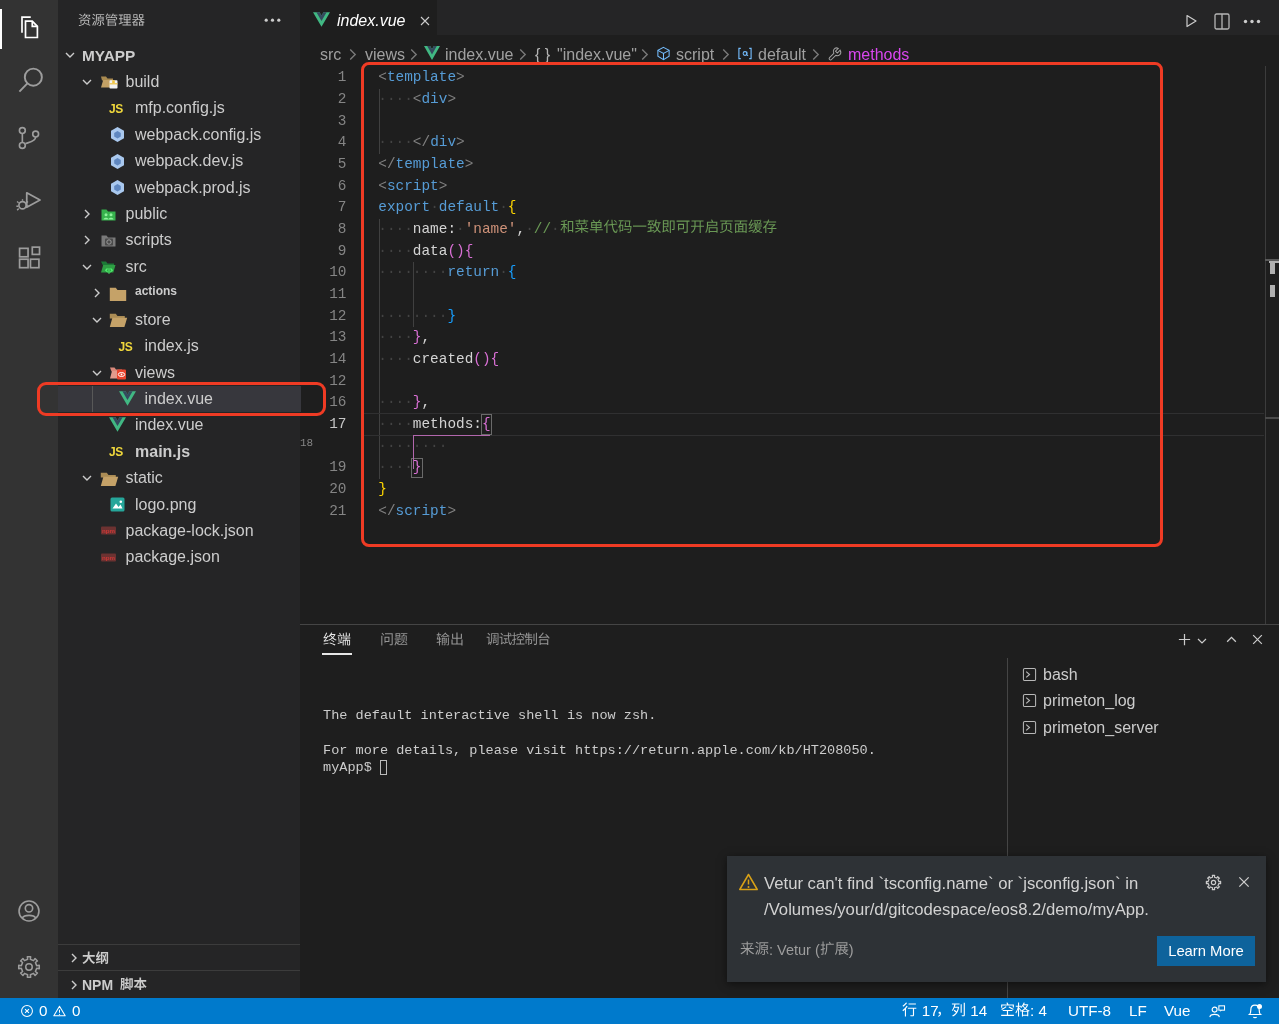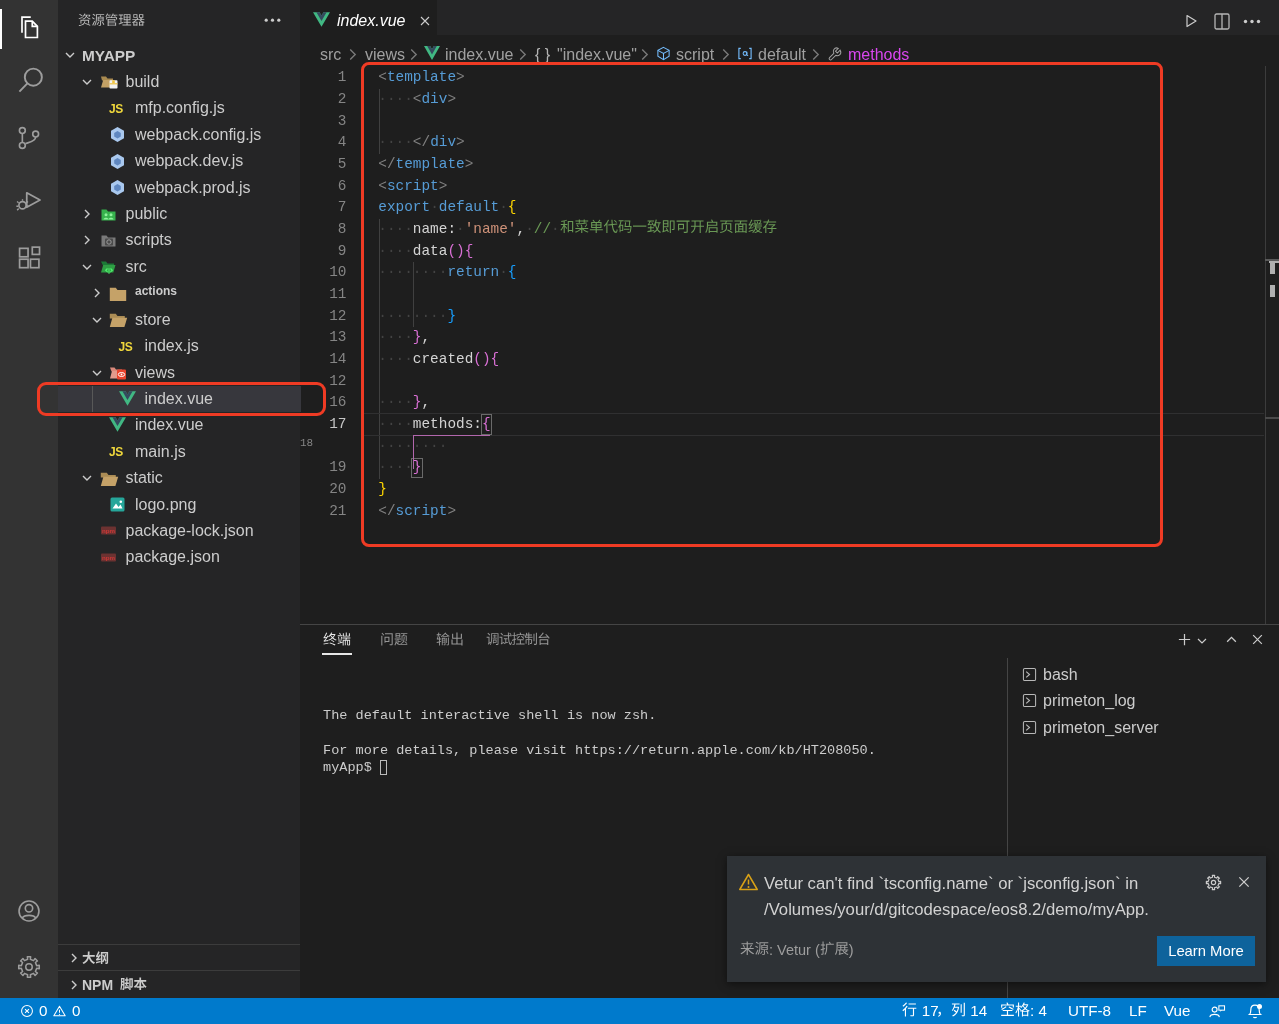--- a/index.html
+++ b/index.html
@@ -153,21 +153,21 @@
         <path d="M120.8 0 L98 39.5 L75.3 0 H0 L98 170 L196 0 Z" fill="#41b883"></path>
         <path d="M120.8 0 L98 39.5 L75.3 0 H39.2 L98 102 L156.9 0 Z" fill="#35495e"></path>
       </svg></div>
 <div class="abs" style="left:144.5px;top:390.0px;color:#cccccc;font-size:16px;font-weight:normal;white-space:nowrap">index.vue</div>
 <div class="abs" style="left:109.0px;top:416.5px"><svg width="17" height="15" viewBox="0 0 196 170">
         <path d="M120.8 0 L98 39.5 L75.3 0 H0 L98 170 L196 0 Z" fill="#41b883"></path>
         <path d="M120.8 0 L98 39.5 L75.3 0 H39.2 L98 102 L156.9 0 Z" fill="#35495e"></path>
       </svg></div>
 <div class="abs" style="left:135.0px;top:416.0px;color:#cccccc;font-size:16px;font-weight:normal;white-space:nowrap">index.vue</div>
 <div class="abs" style="left:109.0px;top:443.0px"><span style="display:inline-block;width:17px;height:17px;position:relative"><span style="position:absolute;left:0px;top:2px;font-weight:bold;font-size:12px;color:#efd73c;letter-spacing:-0.5px">JS</span></span></div>
-<div class="abs" style="left:135.0px;top:442.5px;color:#cccccc;font-size:16px;font-weight:normal;white-space:nowrap">main.js</div>
+<div class="abs" style="left:135.0px;top:442.5px;color:#cccccc;font-size:16px;font-weight:bold;white-space:nowrap">main.js</div>
 <div class="abs" style="left:79.0px;top:470.0px"><svg width="16" height="16" viewBox="0 0 16 16" fill="none">
         <path d="M4 6 L8 10 L12 6" stroke="#cccccc" stroke-width="1.4"></path>
       </svg></div>
 <div class="abs" style="left:99.5px;top:469.5px"><svg width="19" height="17" viewBox="0 0 19 17">
         <path d="M0.8 2.8 h6 l1.7 2.2 h7.3 v2.5 h-15 Z" fill="#ab8c55"></path>
         <path d="M0.8 16 L3.4 6.8 H18.2 L15.4 16 Z" fill="#c5a268"></path>
       </svg></div>
 <div class="abs" style="left:125.5px;top:469.0px;color:#cccccc;font-size:16px;font-weight:normal;white-space:nowrap">static</div>
 <div class="abs" style="left:109.0px;top:496.0px"><svg width="17" height="17" viewBox="0 0 17 17">
         <rect x="1.5" y="1.5" width="14" height="14" rx="1.5" fill="#26a69a"></rect>

